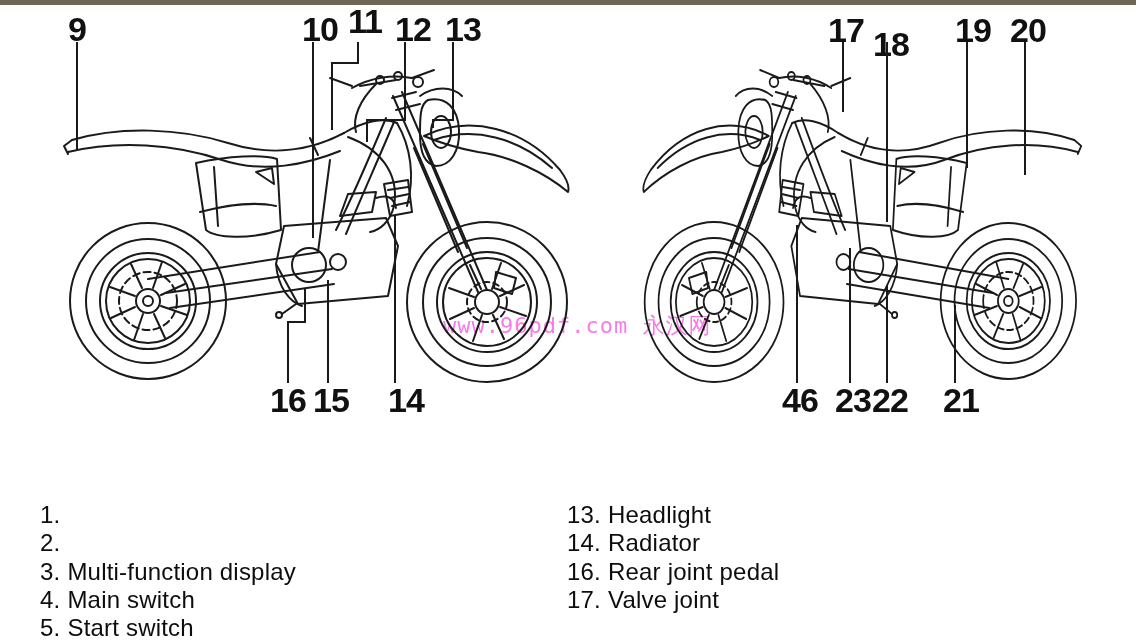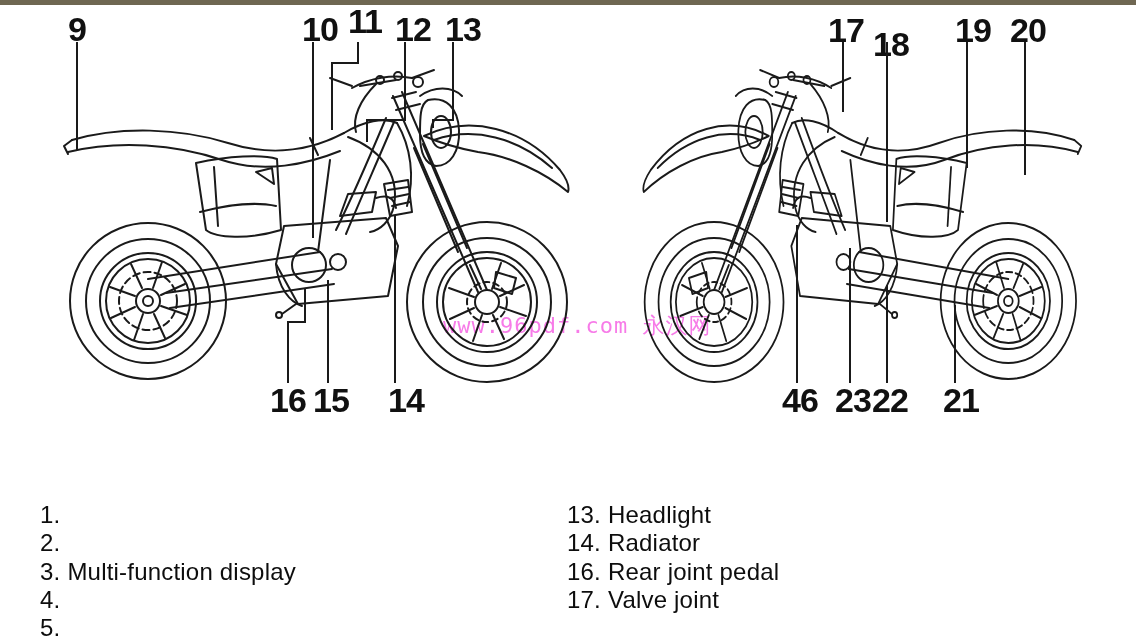--- a/index.html
+++ b/index.html
@@ -175,23 +175,25 @@
   </div>
   <div class="parts-row">
     <span class="num">2.</span>
   </div>
   <div class="parts-row">
     <span class="num">3.</span>
     <span class="label">Multi-function display</span>
   </div>
   <div class="parts-row">
     <span class="num">4.</span>
+    <span class="label">Main switch</span>
   </div>
   <div class="parts-row">
     <span class="num">5.</span>
+    <span class="label">Start switch</span>
   </div>
 </div>
 
 <div class="parts-list right">
   <div class="parts-row">
     <span class="num">13.</span>
     <span class="label">Headlight</span>
   </div>
   <div class="parts-row">
     <span class="num">14.</span>

